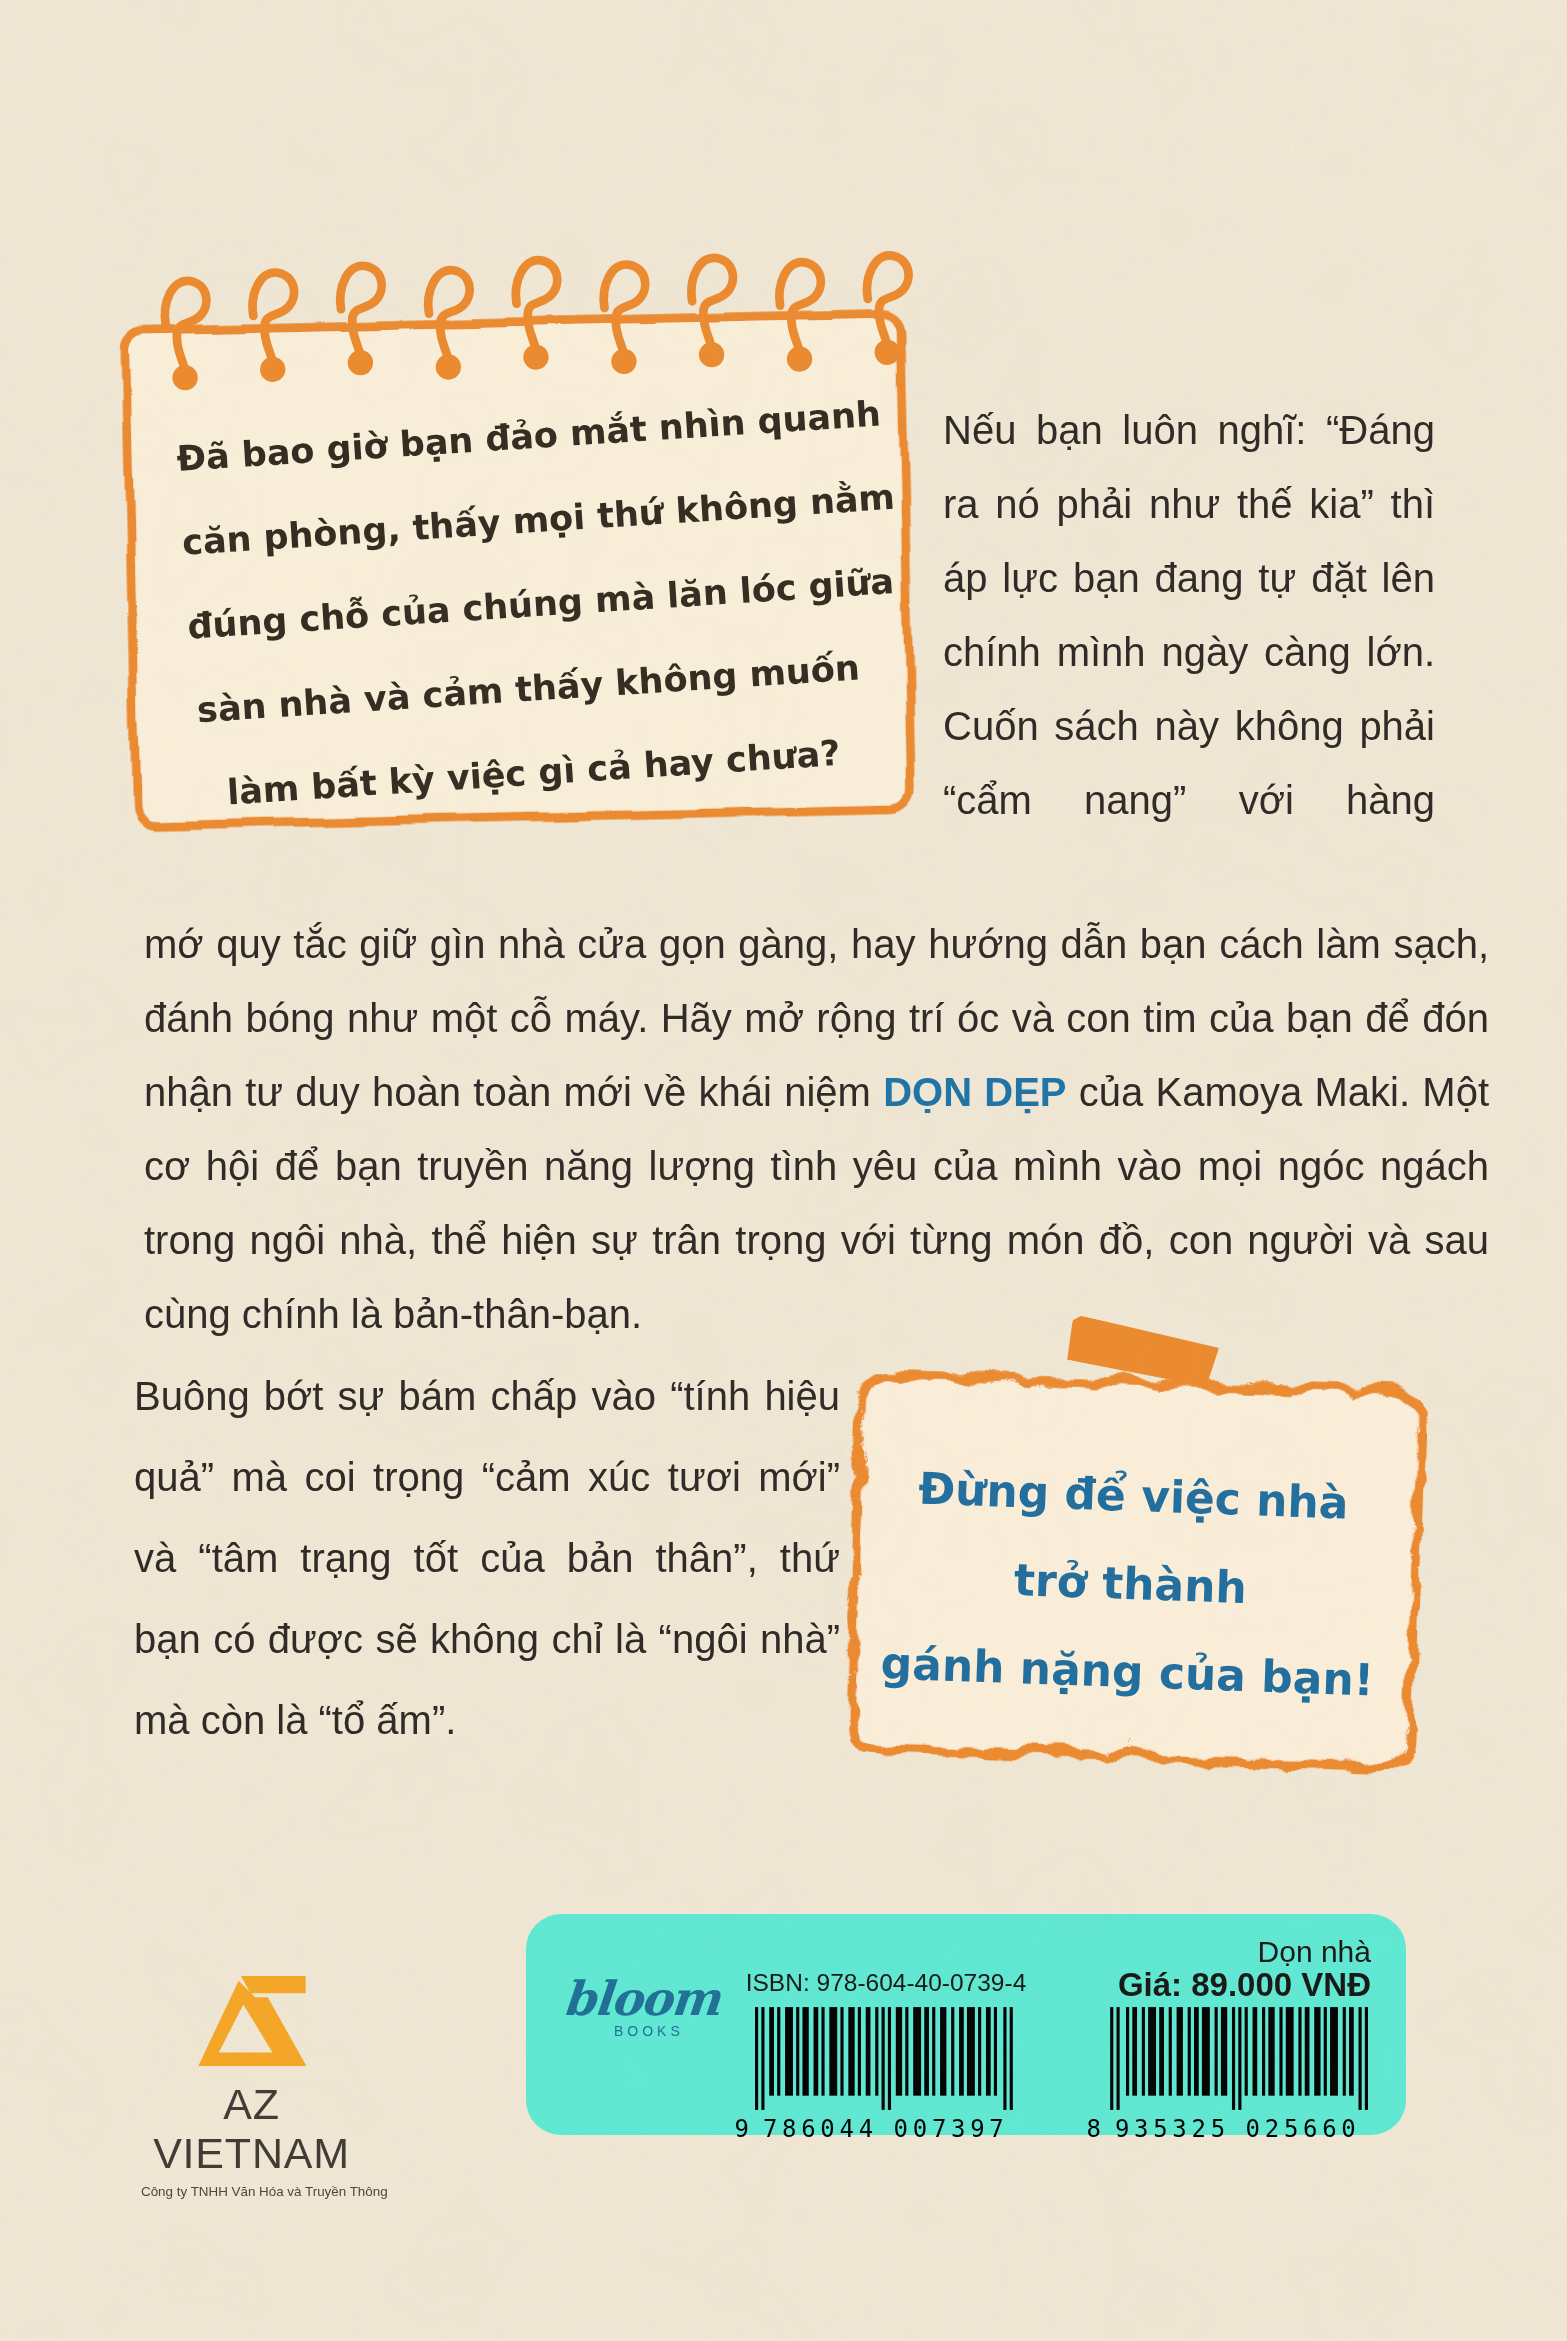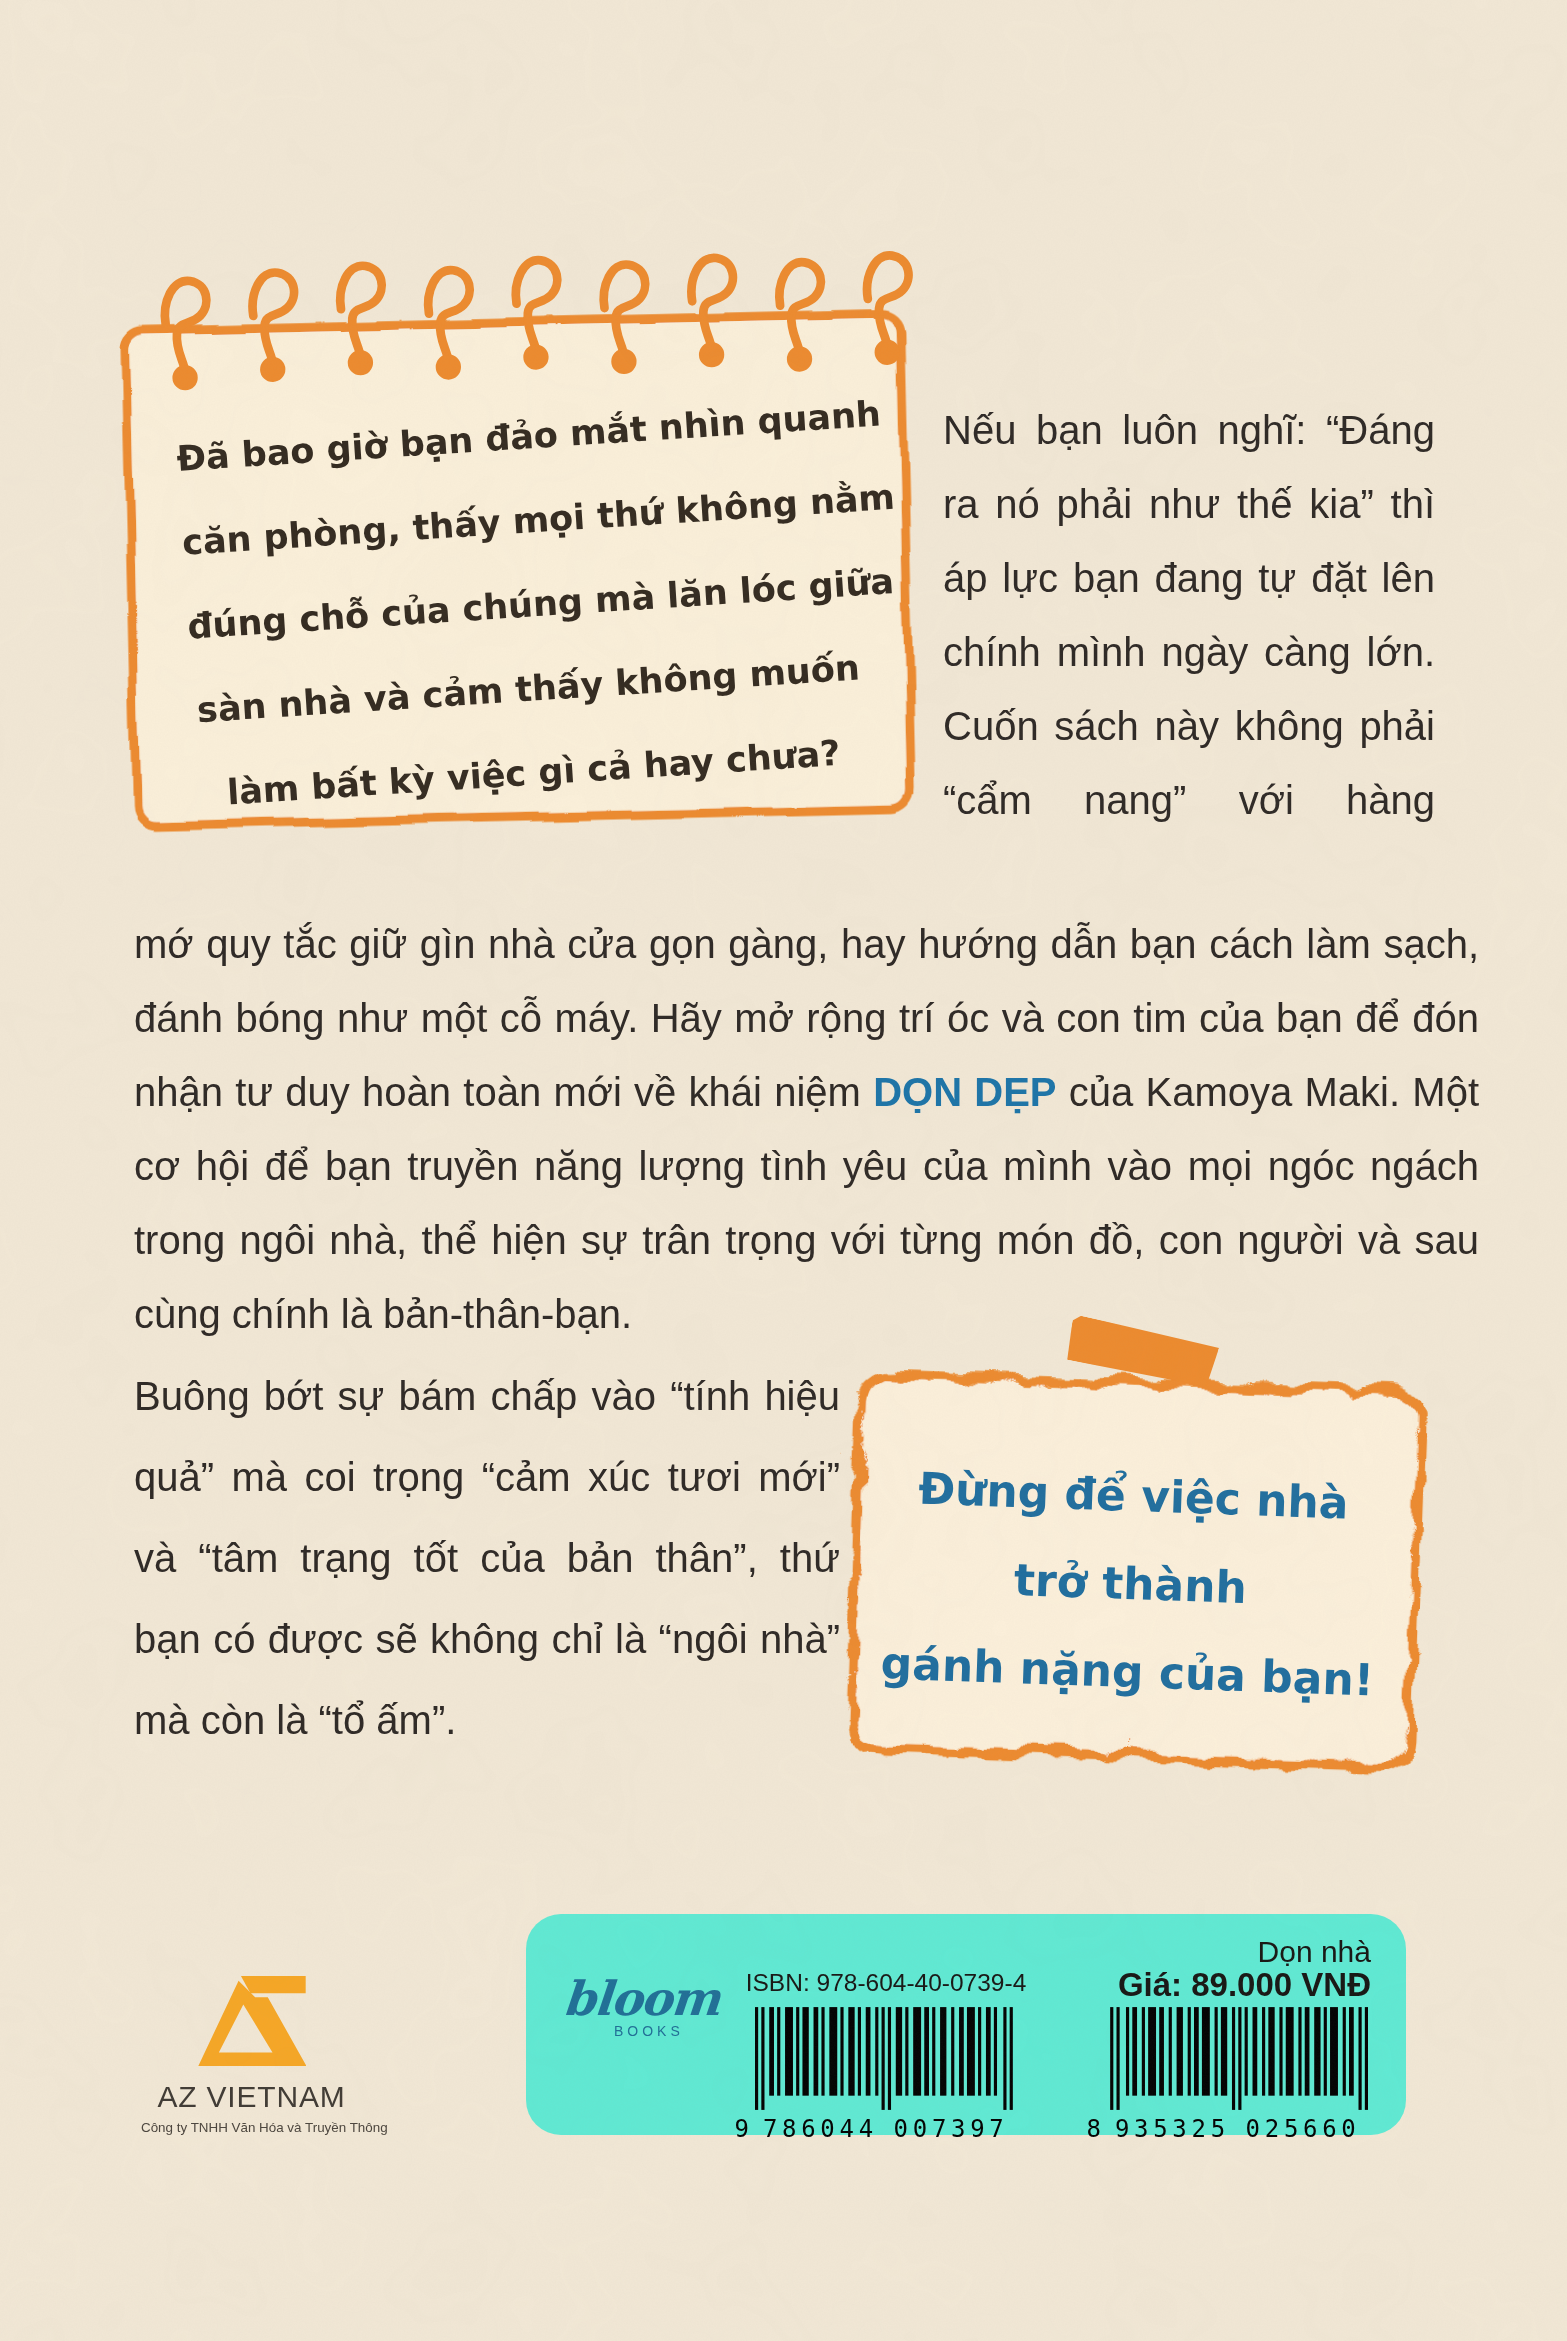--- a/index.html
+++ b/index.html
@@ -11,34 +11,34 @@
   .abs{position:absolute;}
   
   .notepad-wrap{left:111px;top:253px;width:823px;height:625px;transform:rotate(-1.3deg);}
   .notepad-wrap svg{position:absolute;left:0;top:0;overflow:visible;}
   .pad-lines{position:absolute;left:75px;top:142px;width:672px;transform:rotate(-2.4deg);
     text-align:center;font-family:"DejaVu Sans","Liberation Sans",sans-serif;
     font-weight:700;font-size:35px;line-height:84px;color:#32291f;letter-spacing:0px;white-space:nowrap;}
   
   .copy{color:#2c2724;text-align:justify;}
   .intro-col{left:943px;top:353px;width:492px;font-size:40px;line-height:74px;text-align-last:justify;}
-  .full-para{left:134px;top:867px;width:1345px;font-size:40px;line-height:74px;}
+  .full-para{left:144px;top:867px;width:1345px;font-size:40px;line-height:74px;}
   .left-col{left:134px;top:1316px;width:706px;font-size:40px;line-height:81px;}
   .accent{color:#1a73a8;font-weight:700;}
   
   .sticky-wrap{left:823px;top:1321px;width:617px;height:490px;transform:rotate(2deg);}
   .sticky-wrap svg{position:absolute;left:0;top:0;overflow:visible;}
   .tape{position:absolute;left:237px;top:8px;width:149px;height:46px;background:#ed8a2d;
     transform:rotate(10deg);clip-path:polygon(0% 14%,5% 0%,100% 6%,97% 94%,2% 100%);}
   .sticky-lines{position:absolute;left:47px;top:131px;width:522px;text-align:center;
     font-family:"DejaVu Sans","Liberation Sans",sans-serif;font-weight:700;
     font-size:44px;line-height:88px;color:#1e6d9e;}
   
   .publisher{left:141px;top:1976px;width:221px;text-align:center;color:#3e3933;}
-  .publisher .az-name{margin-top:11px;font-size:30px;letter-spacing:0.8px;font-weight:400;color:#3e3933;}
+  .publisher .az-name{margin-top:11px;font-size:43px;letter-spacing:0.8px;font-weight:400;color:#3e3933;}
   .publisher .az-sub{margin-top:6.3px;font-size:13.4px;color:#4a443d;white-space:nowrap;}
   
   .panel{left:526px;top:1914px;width:880px;height:221px;background:#5eead4;border-radius:35px;color:#151513;}
   .panel-title{position:absolute;right:35px;top:20.6px;font-size:30px;}
   .panel-price{position:absolute;right:35px;top:52px;font-size:33px;font-weight:700;}
   .panel-isbn{position:absolute;left:198px;top:55px;width:324px;text-align:center;font-size:24.5px;}
   .brand{position:absolute;left:41px;top:57px;color:#1d6e96;}
   .brand-script{font-family:"DejaVu Serif","Liberation Serif",serif;font-style:italic;font-weight:700;
     font-size:47px;transform:skewX(-8deg);letter-spacing:-1.6px;}
   .brand-books{font-size:14px;letter-spacing:4px;margin:-3.2px 0 0 47px;}

